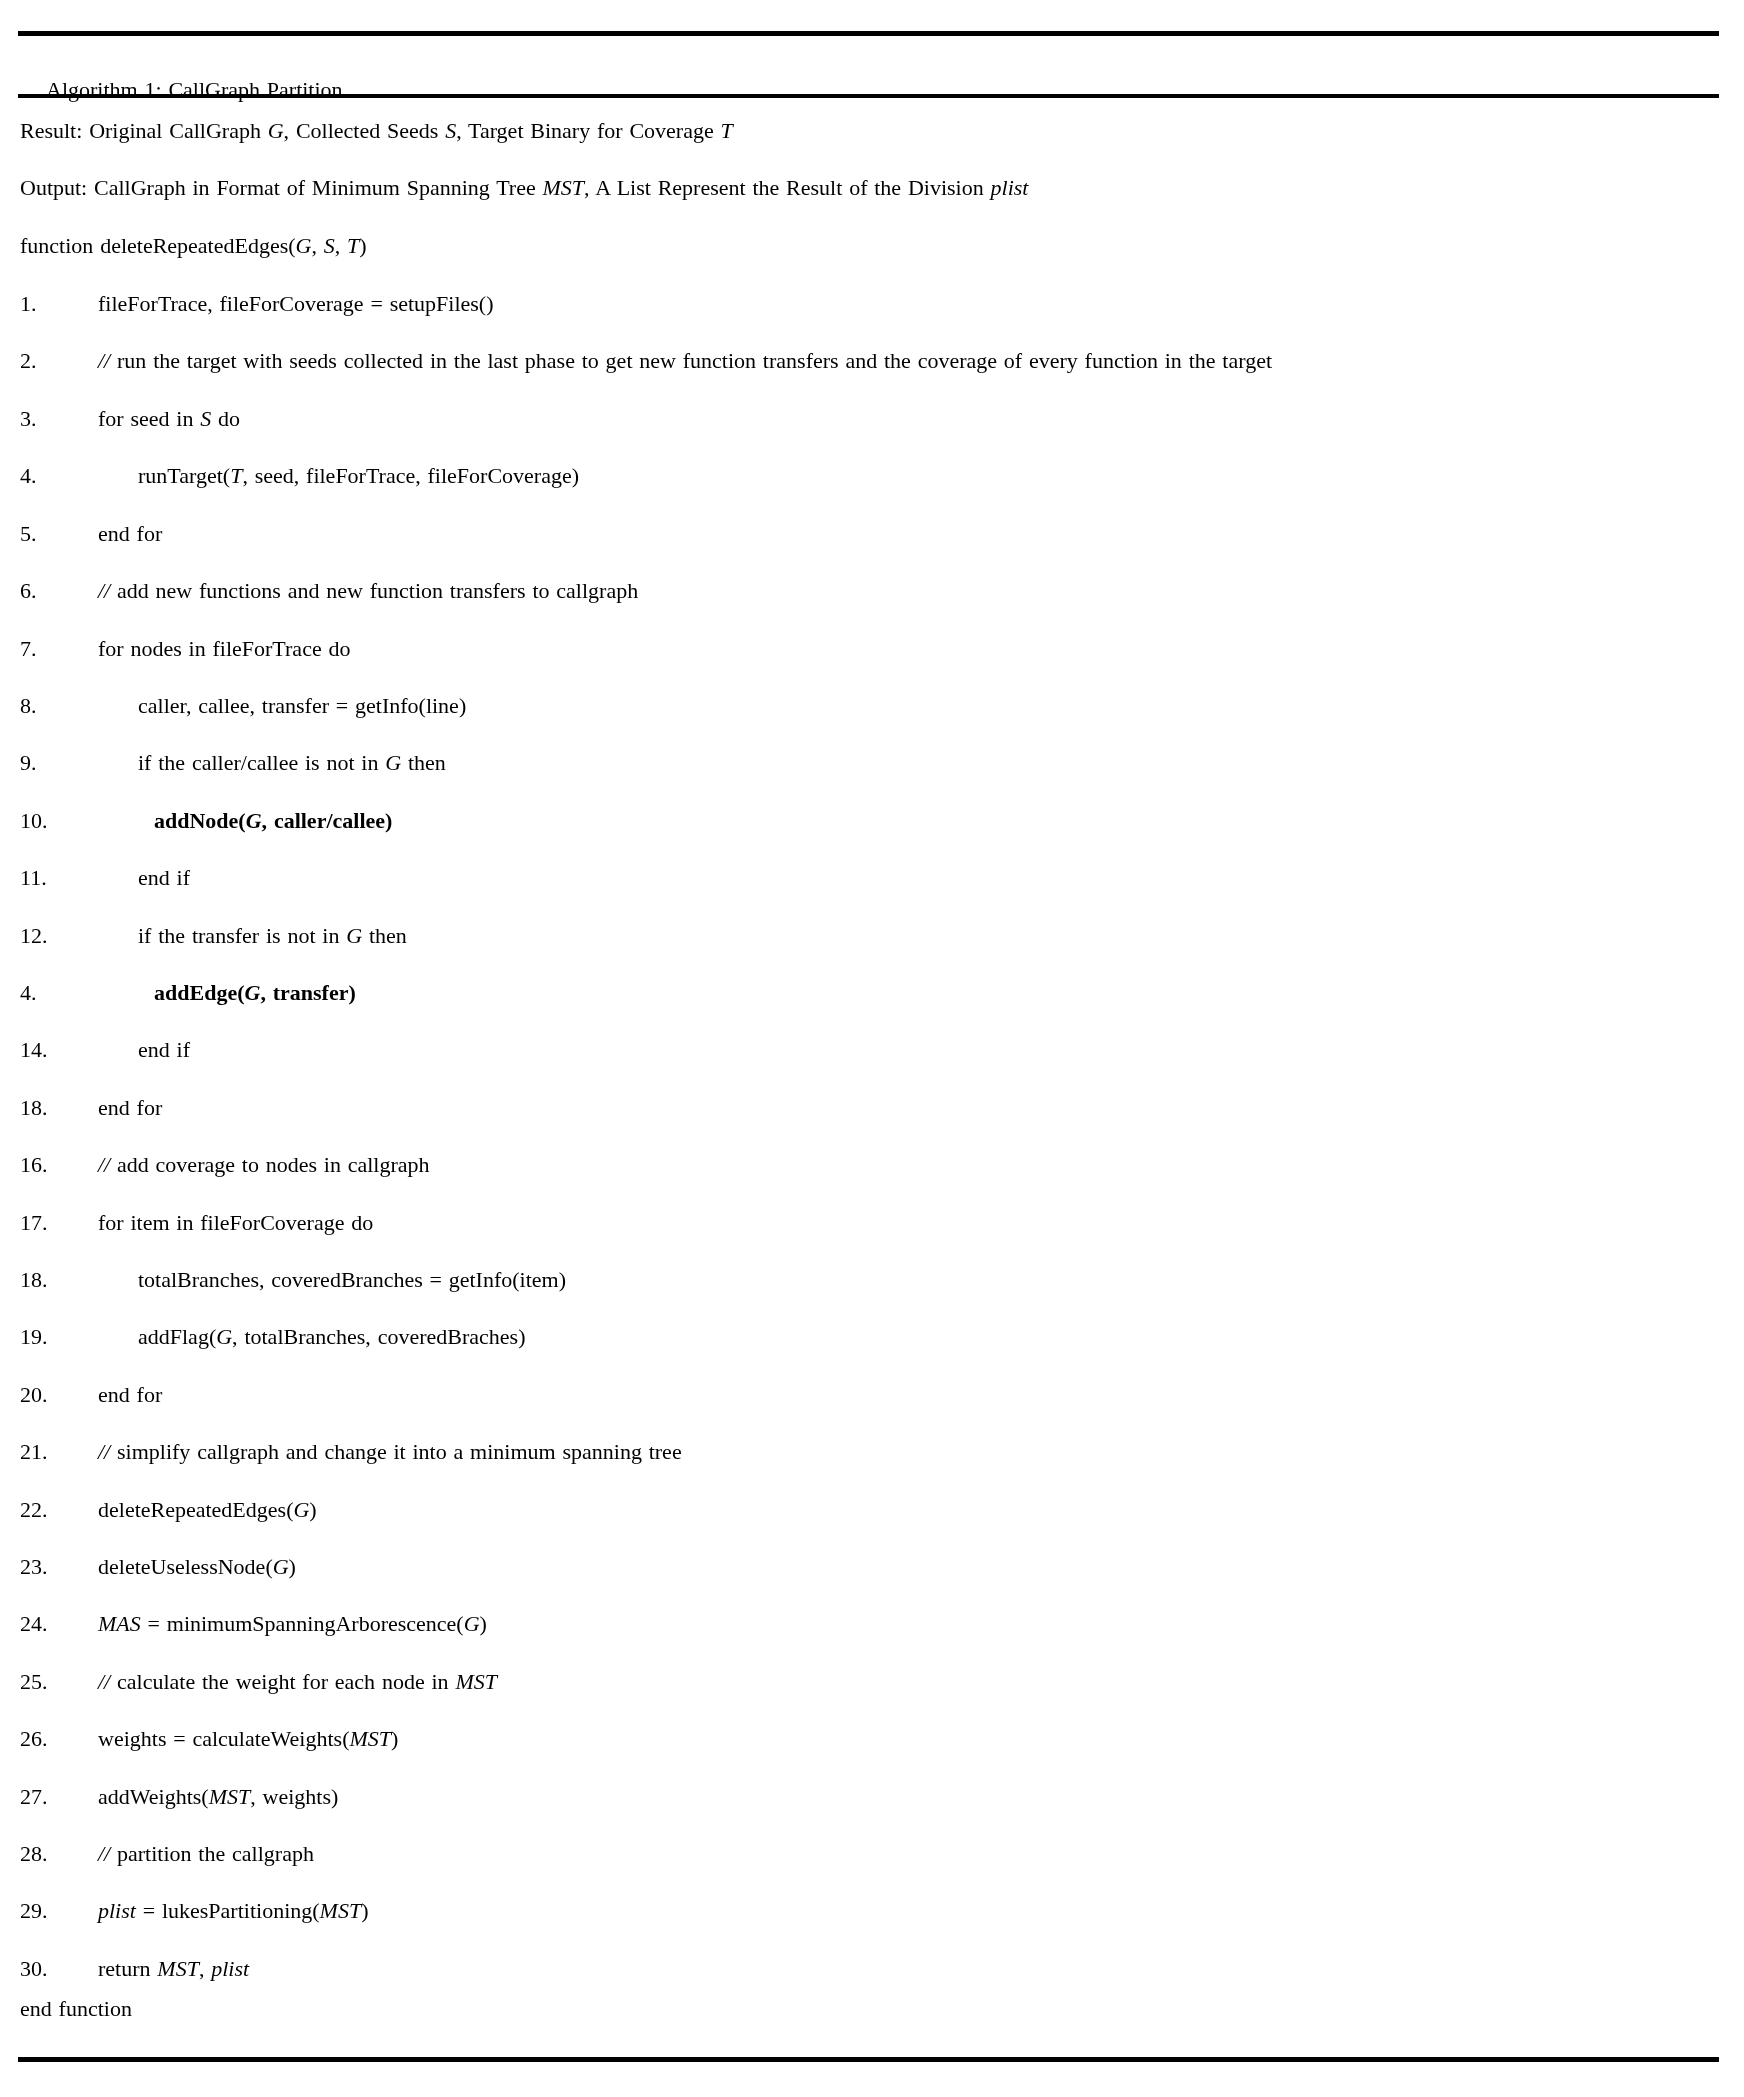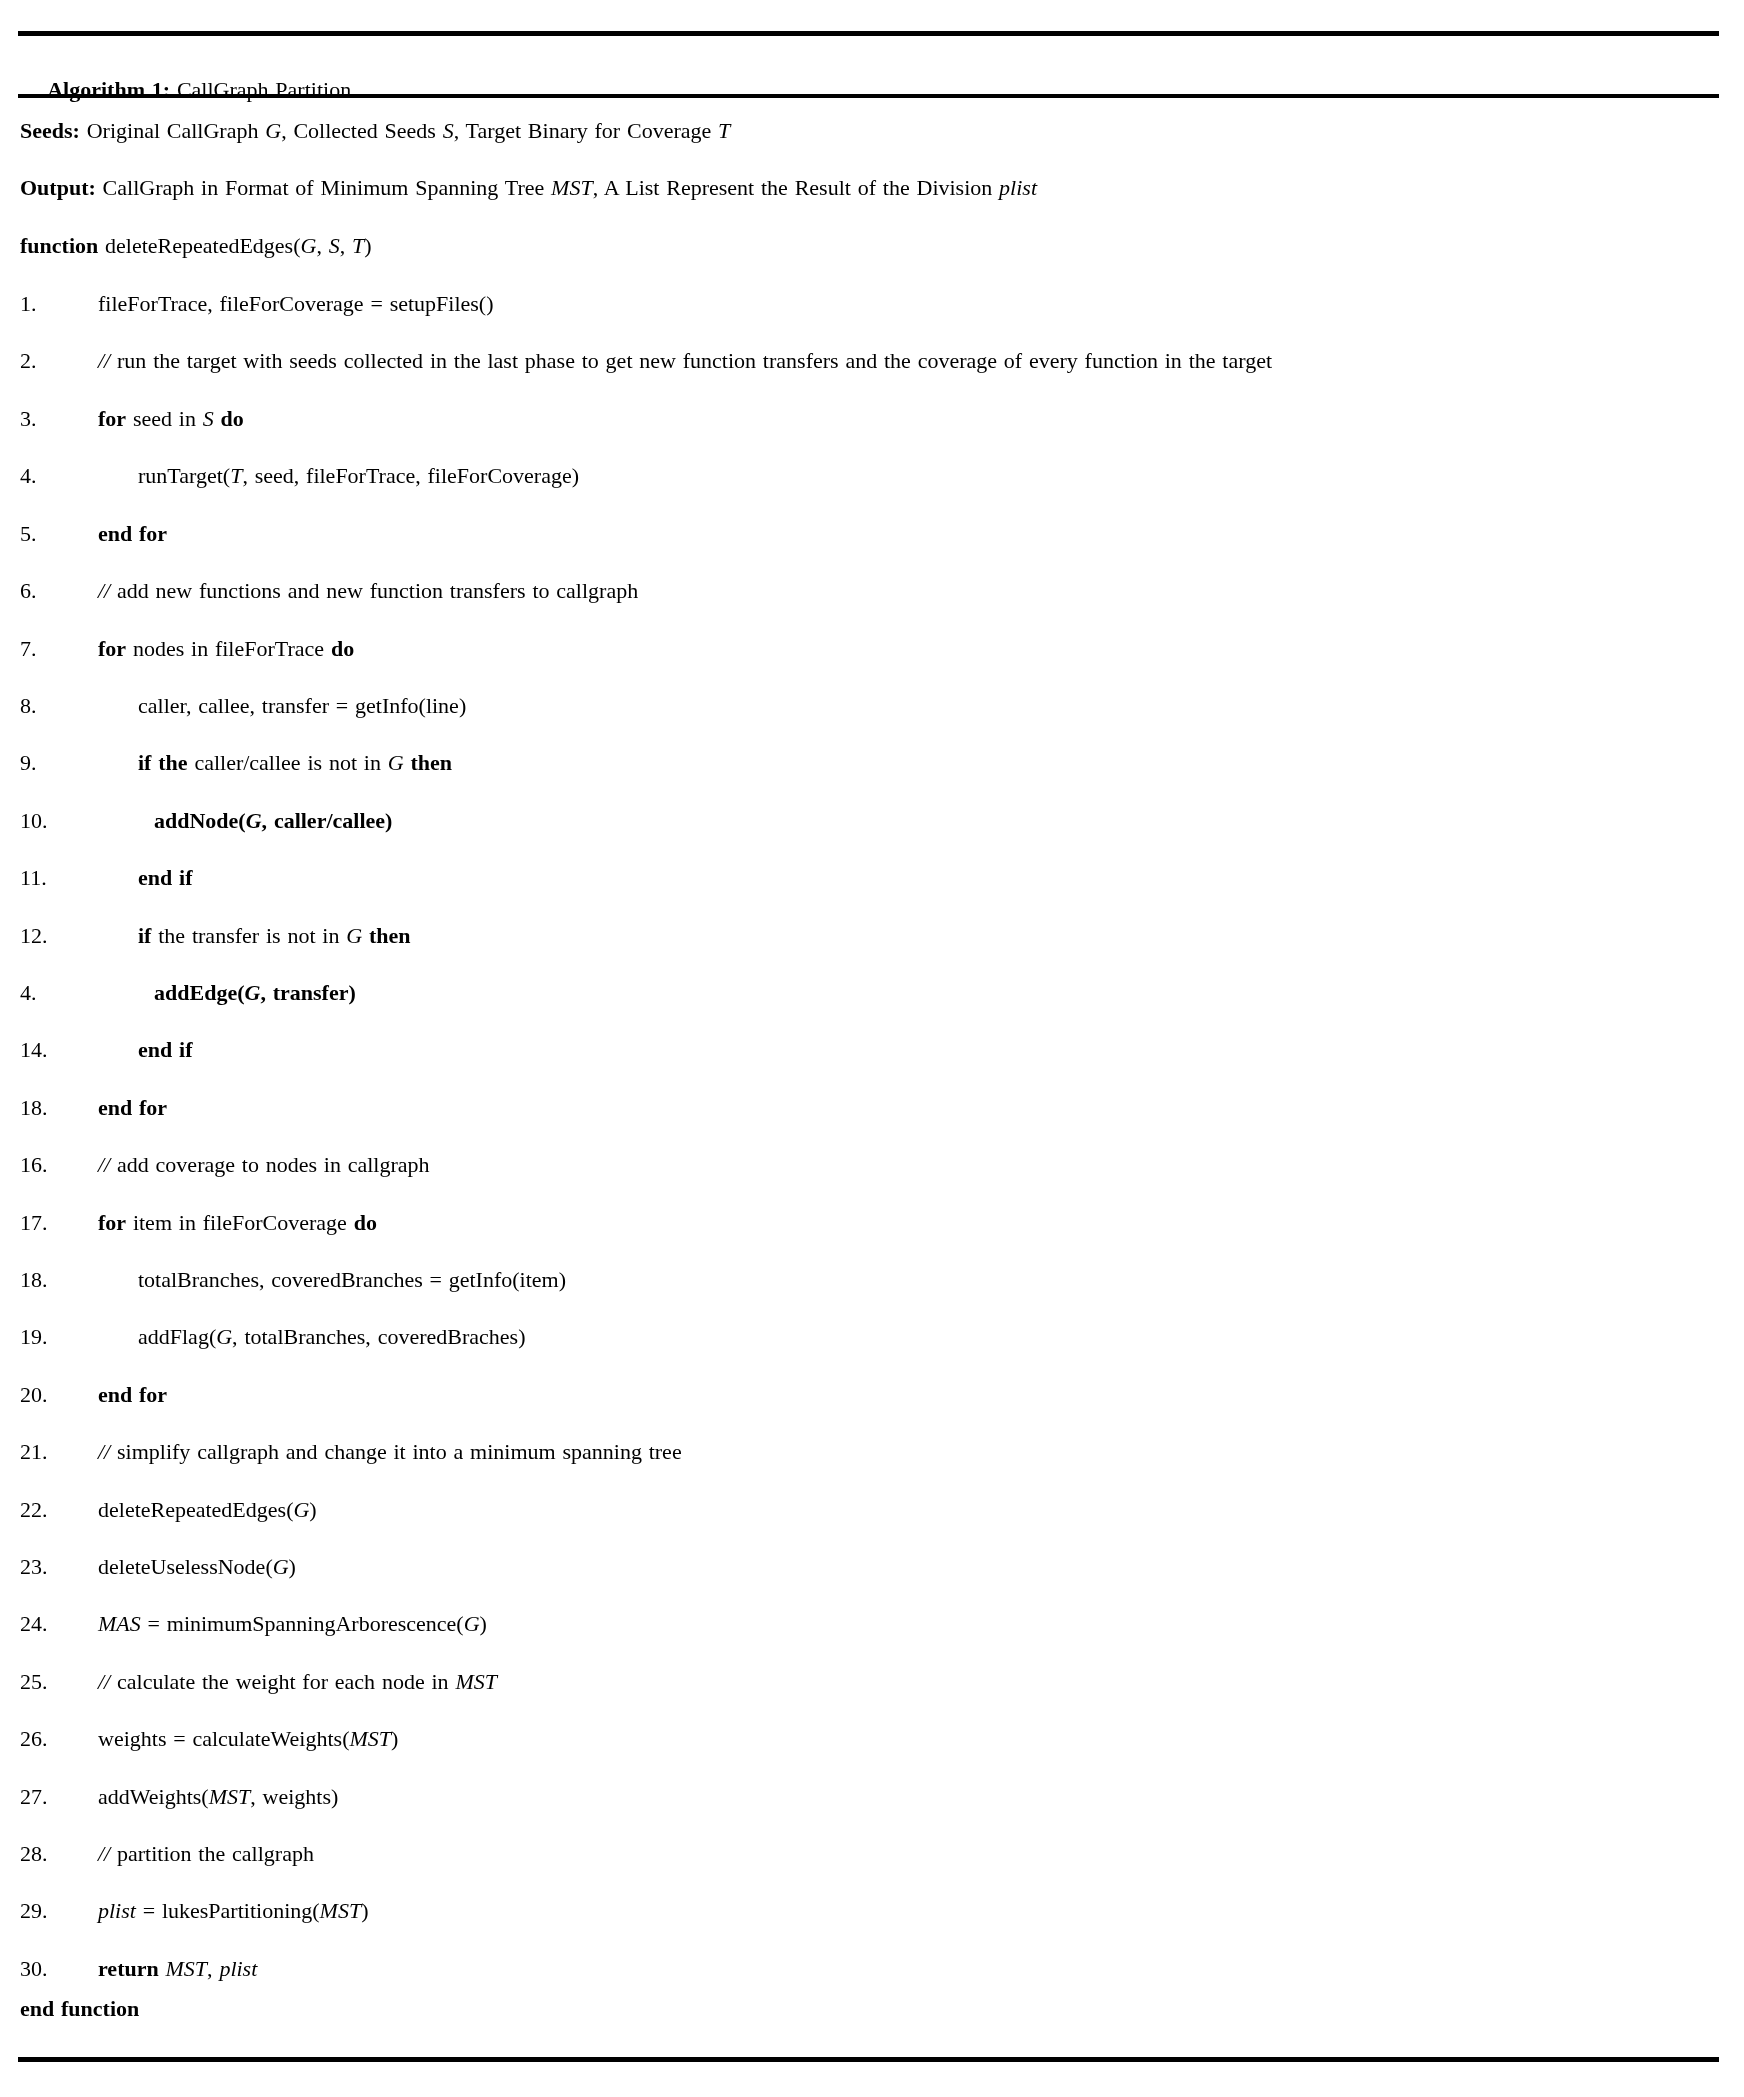--- a/index.html
+++ b/index.html
@@ -37,37 +37,37 @@
     top: 0;
     left: 20px;
   }
   .content {
     position: absolute;
     top: 0;
   }
   .ind1 { left: 98px; }
   .ind2 { left: 138px; }
   .ind3 { left: 154px; font-weight: bold; }
-  .b { font-weight: bold; }
+  .b { font-weight: normal; }
   .i { font-style: italic; }
 </style>
 </head>
 <body>
 
 <div>
   <div class="rule" id="rule-top"></div>
 
   <div class="row plain" id="title-row" style="top:57px">
     <span class="b">Algorithm 1:</span><span> CallGraph Partition</span>
   </div>
 
   <div class="rule" id="rule-mid"></div>
 
   <div id="algorithm-body">
-      <div class="row plain" style="top: 120px;"><span class="b">Seeds:</span><span> Original CallGraph </span><span class="i">G</span><span>, Collected Seeds </span><span class="i">S</span><span>, Target Binary for Coverage </span><span class="i">T</span></div>
+      <div class="row plain" style="top: 120px;"><span class="b">Result:</span><span> Original CallGraph </span><span class="i">G</span><span>, Collected Seeds </span><span class="i">S</span><span>, Target Binary for Coverage </span><span class="i">T</span></div>
       <div class="row plain" style="top: 177px;"><span class="b">Output:</span><span> CallGraph in Format of Minimum Spanning Tree </span><span class="i">MST</span><span>, A List Represent the Result of the Division </span><span class="i">plist</span></div>
       <div class="row plain" style="top: 235px;"><span class="b">function</span><span> deleteRepeatedEdges(</span><span class="i">G</span><span>, </span><span class="i">S</span><span>, </span><span class="i">T</span><span>)</span></div>
       <div class="row" style="top: 293px;"><span class="num">1.</span><span class="content ind1"><span>fileForTrace, fileForCoverage = setupFiles()</span></span></div>
       <div class="row" style="top: 350px;"><span class="num">2.</span><span class="content ind1"><span class="i">// </span><span>run the target with seeds collected in the last phase to get new function transfers and the coverage of every function in the target</span></span></div>
       <div class="row" style="top: 408px;"><span class="num">3.</span><span class="content ind1"><span class="b">for</span><span> seed in </span><span class="i">S</span><span> </span><span class="b">do</span></span></div>
       <div class="row" style="top: 465px;"><span class="num">4.</span><span class="content ind2"><span>runTarget(</span><span class="i">T</span><span>, seed, fileForTrace, fileForCoverage)</span></span></div>
       <div class="row" style="top: 523px;"><span class="num">5.</span><span class="content ind1"><span class="b">end for</span></span></div>
       <div class="row" style="top: 580px;"><span class="num">6.</span><span class="content ind1"><span class="i">// </span><span>add new functions and new function transfers to callgraph</span></span></div>
       <div class="row" style="top: 638px;"><span class="num">7.</span><span class="content ind1"><span class="b">for</span><span> nodes in fileForTrace </span><span class="b">do</span></span></div>
       <div class="row" style="top: 695px;"><span class="num">8.</span><span class="content ind2"><span>caller, callee, transfer = getInfo(line)</span></span></div>

